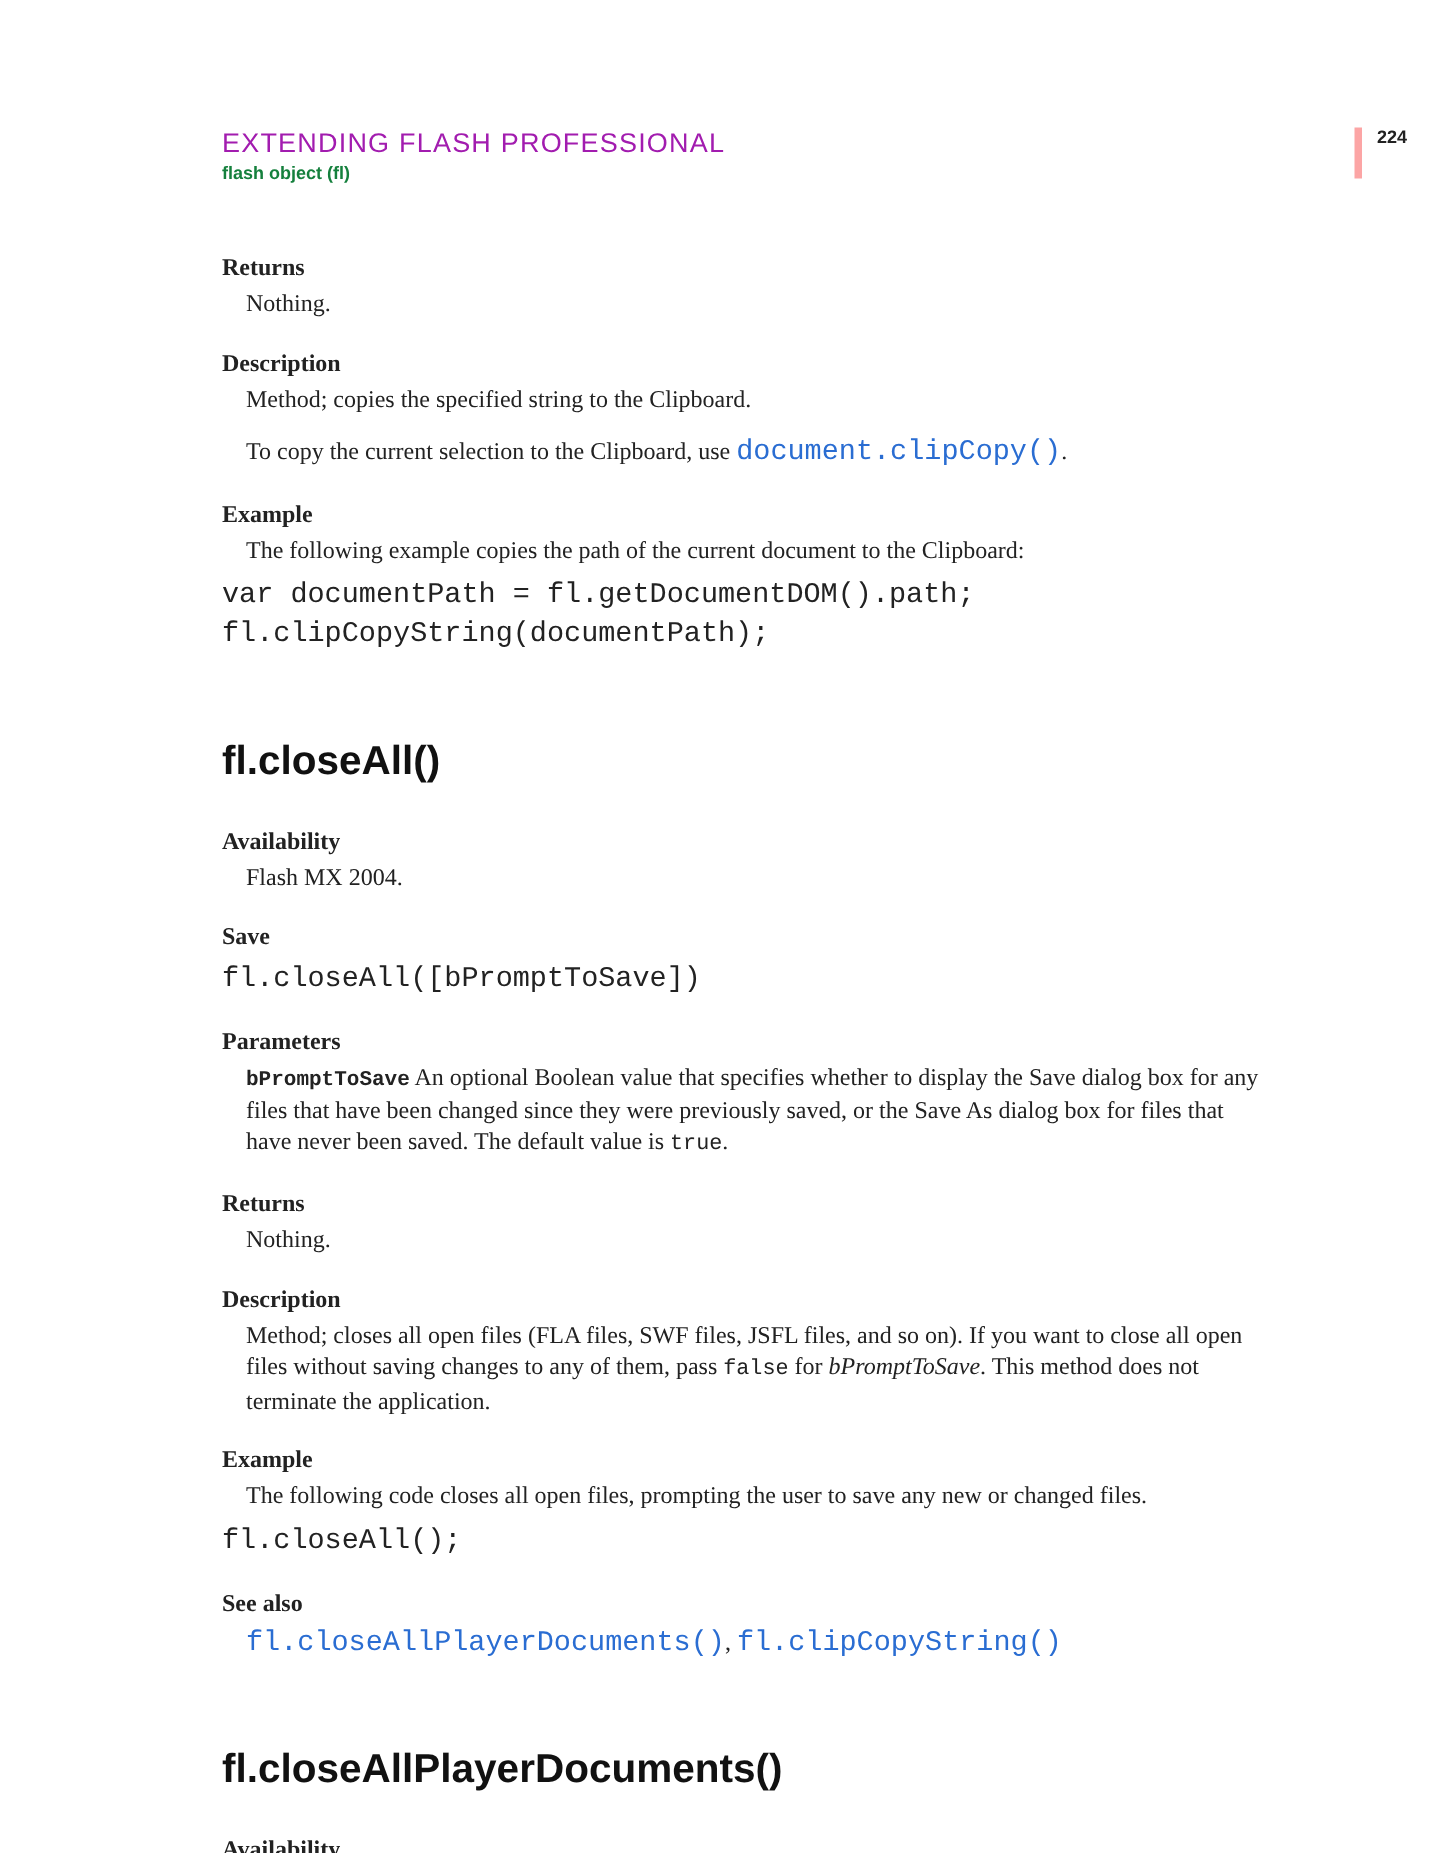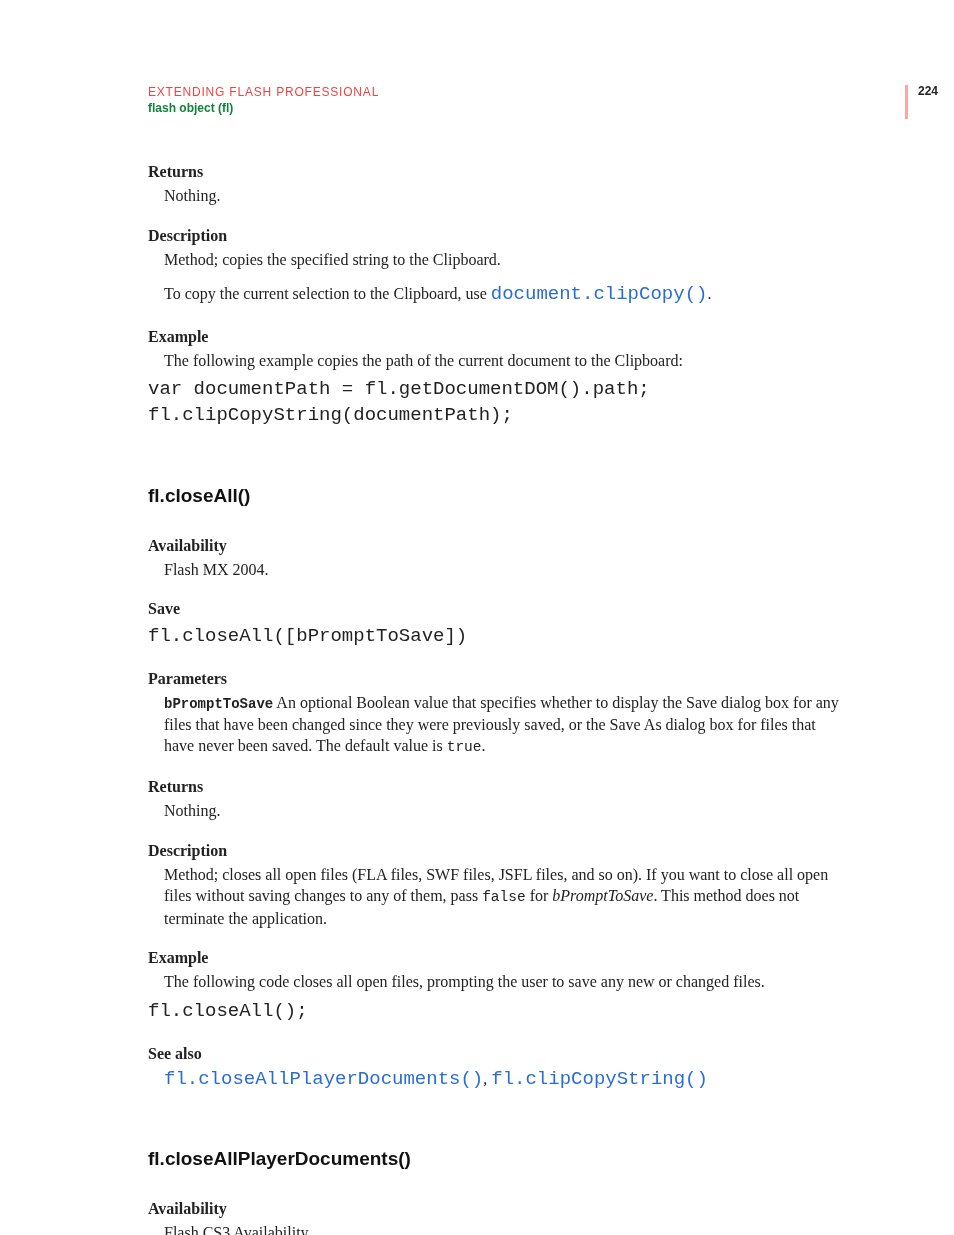--- a/index.html
+++ b/index.html
@@ -14,40 +14,40 @@
     padding: 85px 108px 40px 148px;
     box-sizing: border-box;
     position: relative;
   }
   .header {
     position: relative;
     margin-bottom: 48px;
   }
   .header-title {
     font-family: "Myriad Pro", "Segoe UI", Arial, sans-serif;
-    font-size: 12px;
+    font-size: 18px;
     letter-spacing: 0.8px;
-    color: #ef4444;
+    color: #a21caf;
     margin-bottom: 2px;
   }
   .header-sub {
     font-family: "Myriad Pro", "Segoe UI", Arial, sans-serif;
     font-size: 12px;
     font-weight: 700;
     color: #15803d;
   }
   .page-num {
     position: absolute;
     right: -92px;
     top: 0;
     font-family: "Myriad Pro", "Segoe UI", Arial, sans-serif;
     font-size: 12px;
     font-weight: 700;
     color: #222;
-    border-left: 3px solid #fca5a5;
+    border-left: 5px solid #fca5a5;
     padding-left: 10px;
     height: 34px;
     line-height: 12px;
   }
   .section-heading {
     font-family: "Minion Pro", "Times New Roman", Georgia, serif;
     font-weight: 700;
     font-size: 16px;
     margin-top: 20px;
     margin-bottom: 4px;
@@ -71,21 +71,21 @@
     font-family: "Courier New", monospace;
     font-size: 19px;
     white-space: pre;
     line-height: 1.35;
     margin-top: 6px;
     margin-bottom: 10px;
   }
   h1.api {
     font-family: "Myriad Pro", "Segoe UI", Arial, sans-serif;
     font-weight: 700;
-    font-size: 19px;
+    font-size: 27px;
     margin-top: 56px;
     margin-bottom: 30px;
     color: #111;
   }
   .italic {
     font-style: italic;
   }
   .bold-mono {
     font-family: "Courier New", monospace;
     font-size: 14px;

